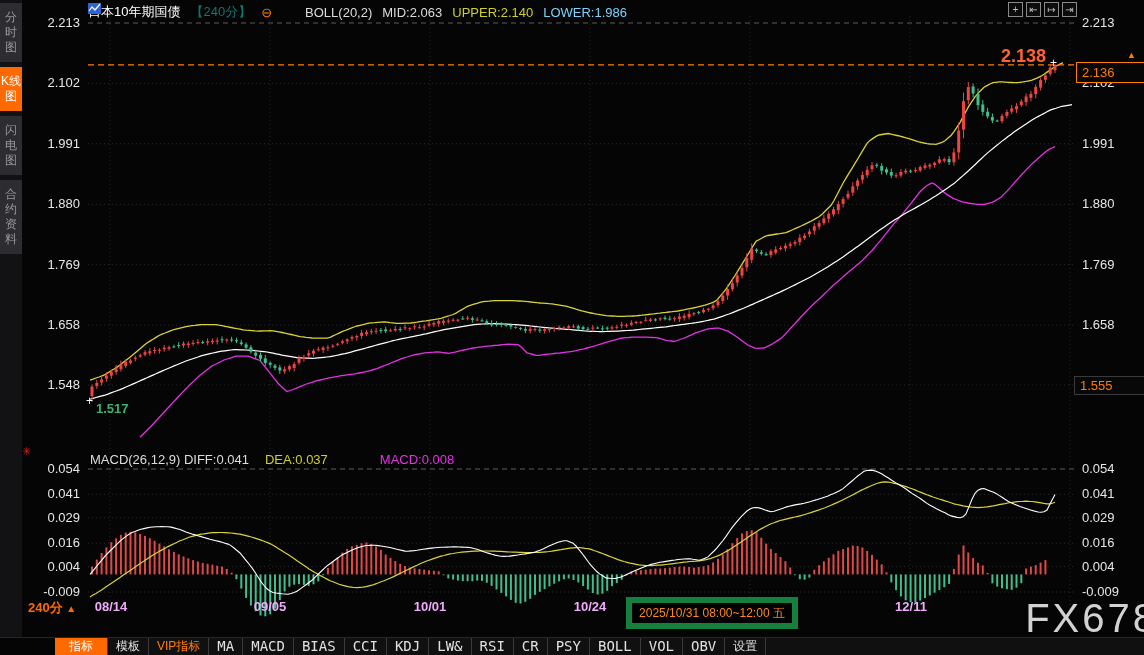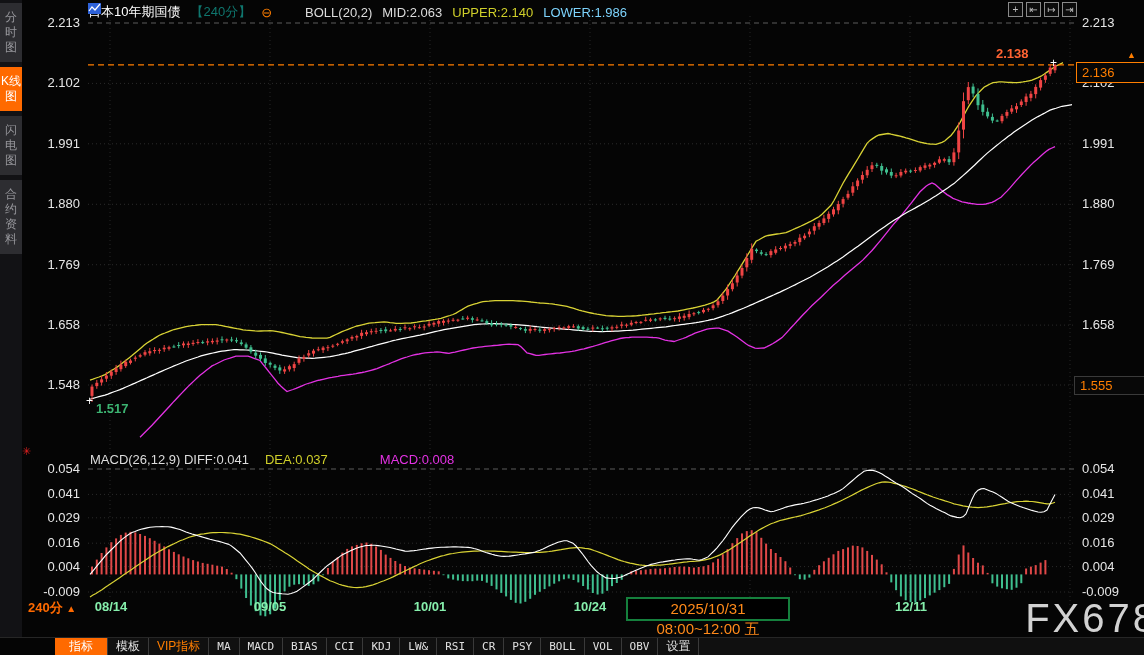--- a/index.html
+++ b/index.html
@@ -26,51 +26,51 @@
   
   #topicons{position:absolute;left:1008px;top:2px;display:flex;gap:3px;}
   .ticon{width:15px;height:15px;border:1px solid #8a8a8a;background:#0c0c0c;color:#c0c0c0;
          font-size:10px;line-height:14px;text-align:center;box-sizing:border-box;cursor:pointer;}
 
   
   .al{position:absolute;width:46px;text-align:right;font-size:13px;color:#e6e6e6;}
   .ar{position:absolute;left:1082px;width:60px;text-align:left;font-size:13px;color:#e6e6e6;}
 
   
-  #tag-high{position:absolute;left:996px;top:46px;width:50px;text-align:left;color:#ff6333;font-size:13px;font-weight:bold;}
+  #tag-high{position:absolute;left:996px;top:46px;width:50px;text-align:right;color:#ff6333;font-size:18px;font-weight:bold;}
   #tag-low{position:absolute;left:96px;top:401px;color:#3cb371;font-size:13px;font-weight:bold;}
   #plus-low{position:absolute;left:86px;top:394px;color:#ffffff;font-size:12px;}
   #plus-high{position:absolute;left:1050px;top:56px;color:#ffffff;font-size:12px;}
   #cur-box{position:absolute;left:1076px;top:62px;width:64px;height:19px;background:#060606;border:1px solid #ff7e00;
            color:#ff7e00;font-size:13px;line-height:19px;padding-left:5px;}
   #cur-marker{position:absolute;left:1127px;top:50px;color:#ff7e00;font-size:9px;}
   #sec-box{position:absolute;left:1074px;top:376px;width:66px;height:17px;background:#080808;border:1px solid #3a3a3a;
            color:#ff7e00;font-size:13px;line-height:17px;padding-left:5px;}
 
   
   #macd-header{position:absolute;left:90px;top:452px;display:flex;gap:16px;font-size:13px;white-space:nowrap;}
   .m-left{color:#dddddd;}
   .m-dea{color:#cfcf2a;}
   .m-macd{color:#e332e3;margin-left:36px;}
   #alert-icon{position:absolute;left:22px;top:445px;color:#e02020;font-size:11px;}
 
   
   #xrow{position:absolute;left:0;top:597px;width:1144px;height:21px;font-size:13px;}
-  .xdate{position:absolute;top:2px;transform:translateX(-50%);color:#86efac;font-weight:bold;}
+  .xdate{position:absolute;top:2px;transform:translateX(-50%);color:#f0abfc;font-weight:bold;}
   #period-ctl{position:absolute;left:28px;top:2px;color:#ff6a00;font-weight:bold;cursor:pointer;}
   #period-arrow{font-size:10px;}
-  #xhighlight{position:absolute;left:626px;top:0px;width:160px;height:20px;background:#000000;border:2px solid #15803d;
-              color:#ff8a1a;font-size:15px;line-height:20px;text-align:center;}
+  #xhighlight{position:absolute;left:626px;top:0px;width:160px;height:20px;background:#000000;border:6px solid #15803d;
+              color:#ff8a1a;font-size:12px;line-height:20px;text-align:center;}
 
   
   #toolbar{position:absolute;left:0;top:637px;width:1144px;height:18px;background:#101010;border-top:1px solid #262626;
            display:flex;align-items:stretch;box-sizing:border-box;}
   #toolbar .spacer{width:55px;background:#050505;}
   .tb{padding:0 8px;font-size:12px;line-height:17px;color:#e0e0e0;border-right:1px solid #3a3a3a;cursor:pointer;white-space:nowrap;}
-  .tb.mono{font-family:"DejaVu Sans Mono",monospace;font-size:11px;}
+  .tb.mono{font-family:"DejaVu Sans Mono",monospace;font-size:14px;}
   .tb.active{background:#ff6a00;color:#ffffff;padding:0 14px;}
   .tb.vip{color:#ff7e00;}
 
   #watermark{position:absolute;right:6px;top:596px;color:#d2d2d2;font-size:40px;letter-spacing:3px;
              font-family:"Liberation Sans",sans-serif;}
 </style>
 </head>
 <body>
 <div id="app">
 

